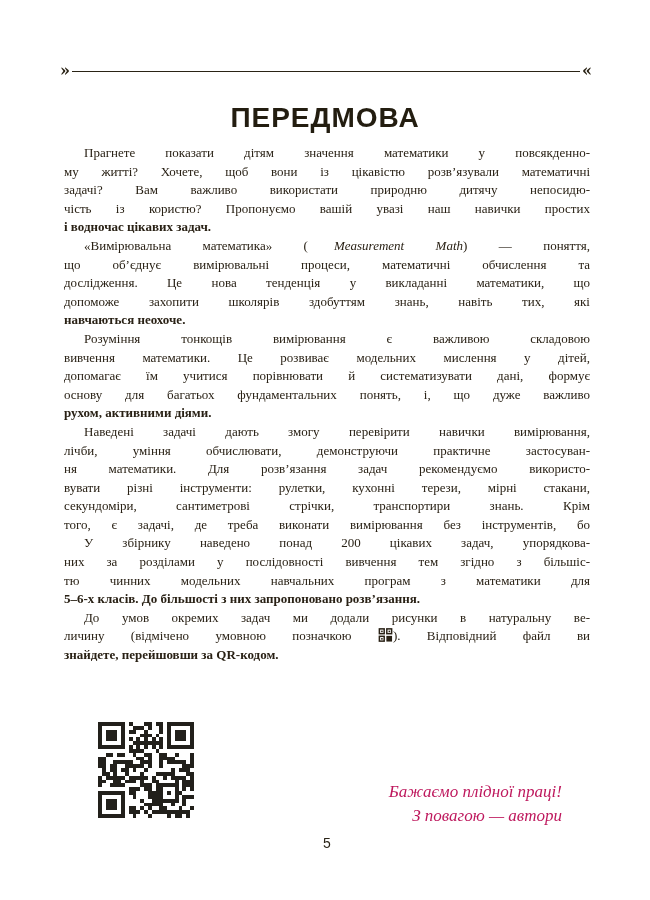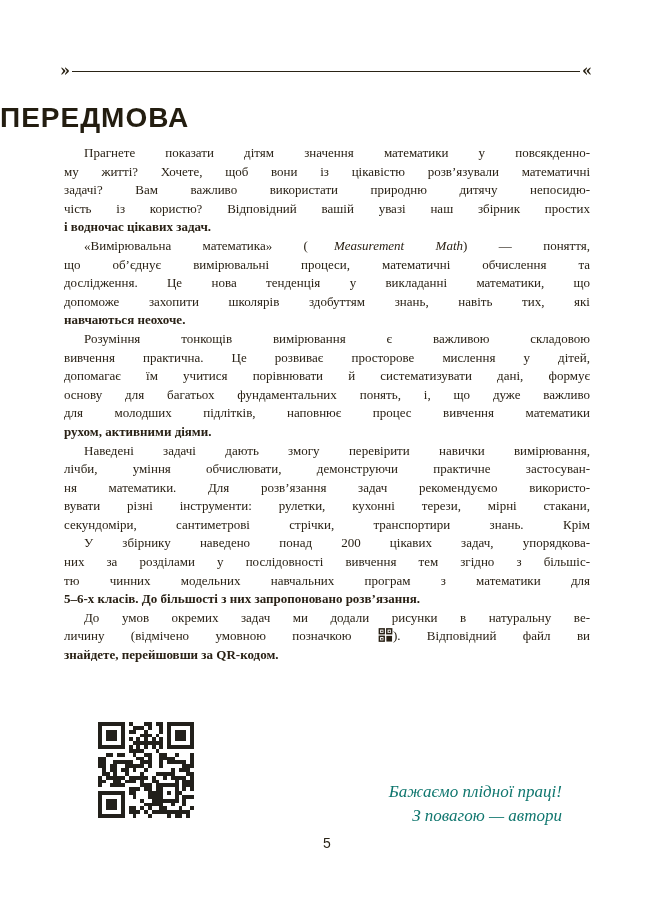--- a/index.html
+++ b/index.html
@@ -35,20 +35,21 @@
     border-top: 1.5px solid #2a2315;
     margin: 0 2px;
   }
 
   
   .page-title {
     position: absolute;
     top: 83px;
     left: 0;
     right: 0;
+    text-align: center;
     font-family: "Liberation Sans", "DejaVu Sans", sans-serif;
     font-weight: 700;
     font-size: 28px;
     letter-spacing: 1px;
     color: #231d10;
   }
 
   
   .body-text {
     position: absolute;
@@ -88,21 +89,21 @@
 
   
   .signature {
     position: absolute;
     right: 88px;
     top: 780px;
     text-align: right;
     font-style: italic;
     font-size: 17px;
     line-height: 23.5px;
-    color: #0f766e;
+    color: #be185d;
   }
 
   
   .page-number {
     position: absolute;
     top: 835px;
     left: 64px;
     width: 526px;
     text-align: center;
     font-family: "Liberation Sans", "DejaVu Sans", sans-serif;
@@ -120,38 +121,38 @@
     <span class="rule-line"></span>
     <span class="ornament">«</span>
   </div>
 
   <h1 class="page-title">ПЕРЕДМОВА</h1>
 
   <div class="body-text">
       <div class="text-line first">Прагнете показати дітям значення математики у повсякденно-</div>
       <div class="text-line">му житті? Хочете, щоб вони із цікавістю розв’язували математичні</div>
       <div class="text-line">задачі? Вам важливо використати природню дитячу непосидю-</div>
-      <div class="text-line">чість із користю? Відповідний вашій увазі наш збірник простих</div>
+      <div class="text-line">чість із користю? Пропонуємо вашій увазі наш навички простих</div>
       <div class="text-line last">і водночас цікавих задач.</div>
       <div class="text-line first">«Вимірювальна математика» (<em>Measurement Math</em>) — поняття,</div>
       <div class="text-line">що об’єднує вимірювальні процеси, математичні обчислення та</div>
       <div class="text-line">дослідження. Це нова тенденція у викладанні математики, що</div>
       <div class="text-line">допоможе захопити школярів здобуттям знань, навіть тих, які</div>
       <div class="text-line last">навчаються неохоче.</div>
       <div class="text-line first">Розуміння тонкощів вимірювання є важливою складовою</div>
-      <div class="text-line">вивчення практична. Це розвиває просторове мислення у дітей,</div>
+      <div class="text-line">вивчення математики. Це розвиває модельних мислення у дітей,</div>
       <div class="text-line">допомагає їм учитися порівнювати й систематизувати дані, формує</div>
       <div class="text-line">основу для багатьох фундаментальних понять, і, що дуже важливо</div>
-      <div class="text-line">для молодших підлітків, наповнює процес вивчення математики</div>
       <div class="text-line last">рухом, активними діями.</div>
       <div class="text-line first">Наведені задачі дають змогу перевірити навички вимірювання,</div>
       <div class="text-line">лічби, уміння обчислювати, демонструючи практичне застосуван-</div>
       <div class="text-line">ня математики. Для розв’язання задач рекомендуємо використо-</div>
       <div class="text-line">вувати різні інструменти: рулетки, кухонні терези, мірні стакани,</div>
       <div class="text-line">секундоміри, сантиметрові стрічки, транспортири знань. Крім</div>
+      <div class="text-line">того, є задачі, де треба виконати вимірювання без інструментів, бо</div>
       <div class="text-line first">У збірнику наведено понад 200 цікавих задач, упорядкова-</div>
       <div class="text-line">них за розділами у послідовності вивчення тем згідно з більшіс-</div>
       <div class="text-line">тю чинних модельних навчальних програм з математики для</div>
       <div class="text-line last">5–6-х класів. До більшості з них запропоновано розв’язання.</div>
       <div class="text-line first">До умов окремих задач ми додали рисунки в натуральну ве-</div>
       <div class="text-line">личину (відмічено умовною позначкою <span class="qr-mini"><svg xmlns="http://www.w3.org/2000/svg" viewBox="0 0 16 16" width="15" height="14">
             <g fill="none" stroke="#292115" stroke-width="1.7">
               <rect x="1" y="1" width="5.5" height="5.5"></rect>
               <rect x="9.5" y="1" width="5.5" height="5.5"></rect>
               <rect x="1" y="9.5" width="5.5" height="5.5"></rect>

